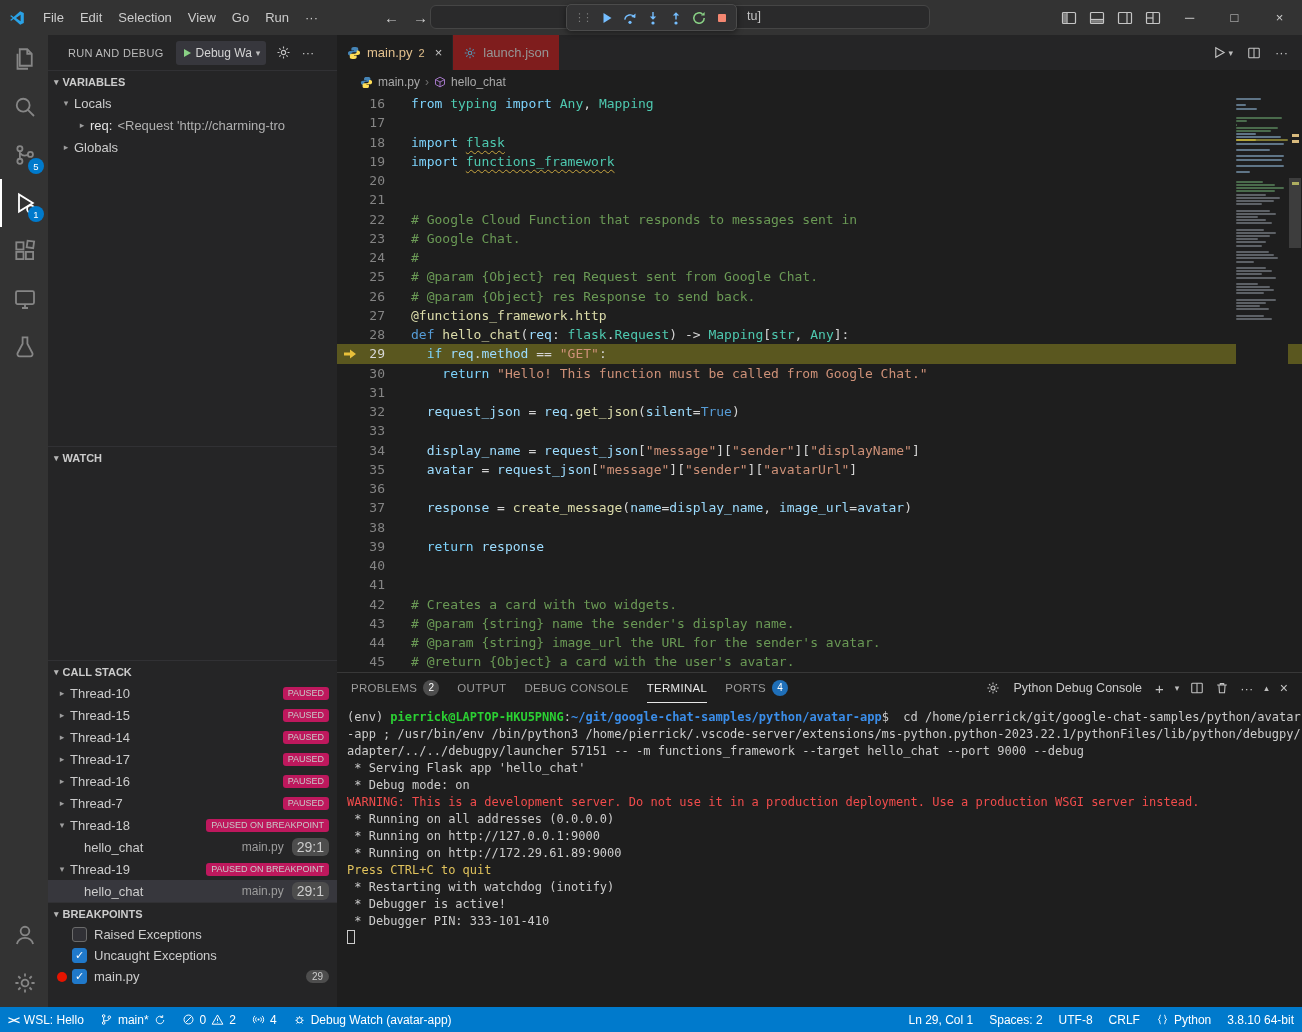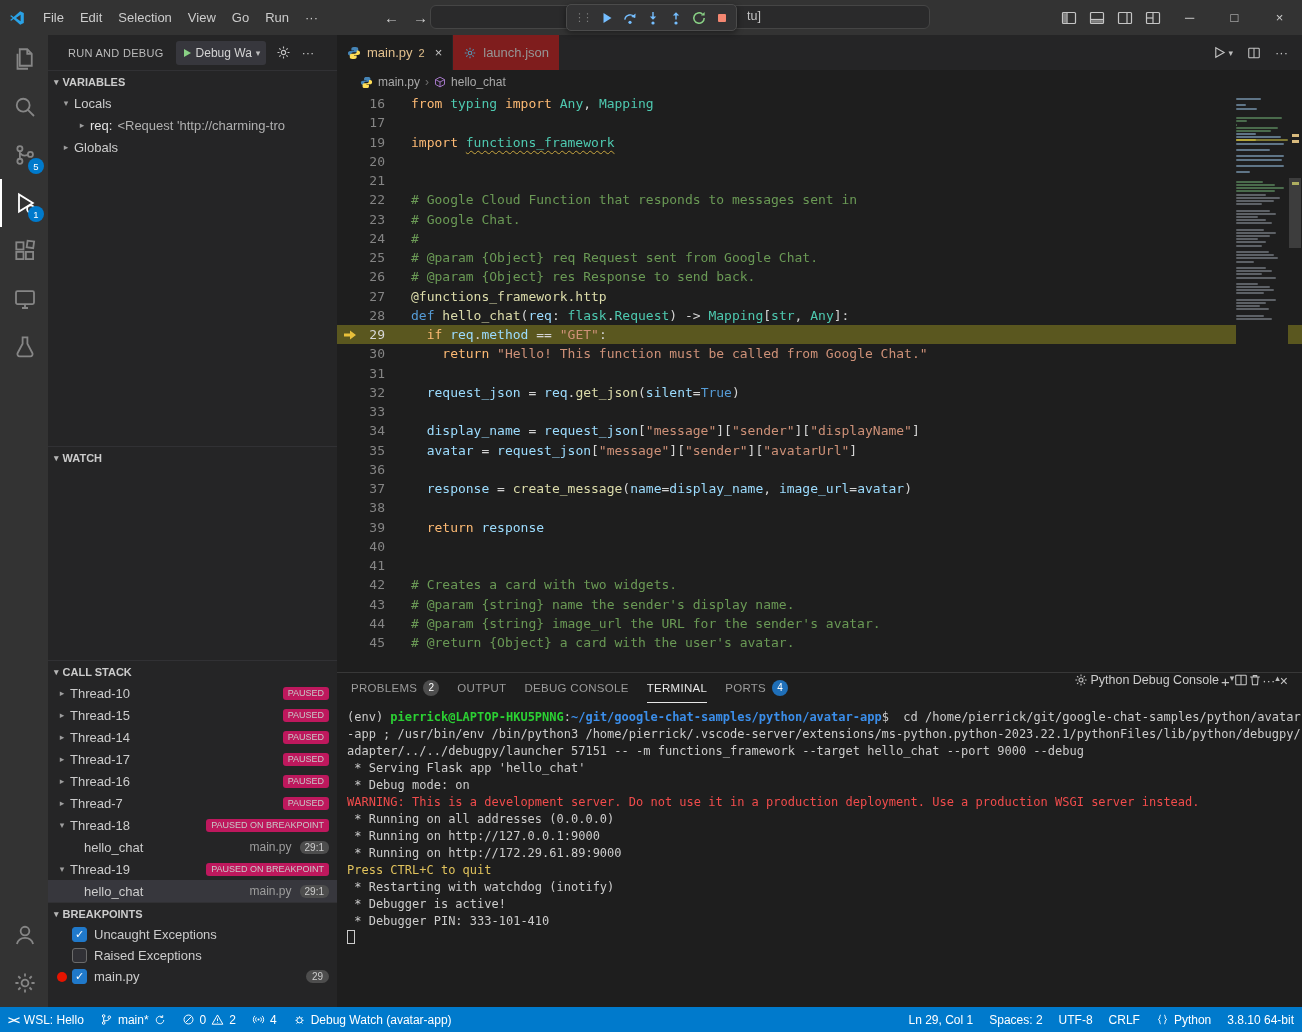--- a/index.html
+++ b/index.html
@@ -44,21 +44,21 @@
   .section{display:flex;flex-direction:column;overflow:hidden}
   .sec-head{height:22px;display:flex;align-items:center;gap:4px;padding-left:6px;font-size:11px;font-weight:bold;
     color:#cccccc;border-top:1px solid #313134;flex:none}
   .sec-head .chev{font-size:9px;color:#b5b5b5}
   .tree-row{height:22px;display:flex;align-items:center;font-size:13px;color:#cccccc;white-space:nowrap;overflow:hidden}
   .tr-chev{width:16px;text-align:center;color:#9e9e9e;font-size:9px;flex:none}
   .cs-row{height:22px;display:flex;align-items:center;padding:0 8px 0 6px;font-size:13px;white-space:nowrap;overflow:hidden}
   .cs-row.selected{background:#37373d}
   .cs-badge{margin-left:auto;background:#be185d;color:#c8c8c8;font-size:9px;padding:1.5px 5px;border-radius:3px;flex:none}
   .cs-file{margin-left:auto;color:#9d9d9d;font-size:12px}
-  .cs-loc{background:#4d4d4d;color:#cccccc;font-size:10px;padding:1px 5px;border-radius:6px;margin-left:8px}
+  .cs-loc{background:#4d4d4d;color:#cccccc;font-size:14px;padding:1px 5px;border-radius:6px;margin-left:8px}
   .bp-row{height:21px;display:flex;align-items:center;padding:0 8px 0 24px;position:relative;font-size:13px}
   .bp-dot{position:absolute;left:9px;width:10px;height:10px;border-radius:50%;background:#e51400}
   .cb{width:15px;height:15px;border-radius:3px;margin-right:7px;flex:none;border:1px solid #6b6b6b;background:#313136;
     display:flex;align-items:center;justify-content:center}
   .cb.checked{background:#2079ca;border-color:#2079ca;color:#fff;font-size:11px}
   .cb.checked::after{content:"✓"}
   .pill{margin-left:auto;background:#4d4d4d;color:#cccccc;font-size:10px;padding:1px 6px;border-radius:7px}
   .var-name{color:#e3e3e3}
   .var-val{color:#b0b0b0;margin-left:5px;overflow:hidden;text-overflow:ellipsis}
 
@@ -73,38 +73,38 @@
   #breadcrumbs{height:24px;display:flex;align-items:center;gap:5px;padding-left:23px;font-size:12px;color:#a9a9a9;background:#1e1e1e}
   .bc-sep{color:#6e6e6e}
   #codearea{height:578px;position:relative;background:#1e1e1e;overflow:hidden}
   #codelines{font-family:"DejaVu Sans Mono",monospace;font-size:13px}
   .code-line{display:flex;height:19.26px;line-height:19.26px;white-space:pre}
   .code-line.current{background:#5a571f}
   .glyph{width:26px;flex:none;display:flex;align-items:center;justify-content:center}
   .lnum{width:22px;flex:none;text-align:right;color:#858585}
   .code-line.current .lnum{color:#d7d7d7}
   .ltext{padding-left:26px}
-  .tk-kw{color:#fdba74}.tk-kb{color:#569CD6}.tk-fn{color:#DCDCAA}.tk-ty{color:#4EC9B0}
+  .tk-kw{color:#7dd3fc}.tk-kb{color:#569CD6}.tk-fn{color:#DCDCAA}.tk-ty{color:#4EC9B0}
   .tk-va{color:#9CDCFE}.tk-st{color:#CE9178}.tk-co{color:#6A9955}.tk-pl{color:#D4D4D4}
   .tk-wa{color:#4EC9B0;text-decoration:underline wavy #c8a640 1px;text-underline-offset:3px}
   #minimap{position:absolute;top:0;right:14px;width:52px;height:100%;background:#1e1e1e;padding-top:4px}
   .mm-row{height:2px;margin-bottom:1.2px;border-radius:1px}
   .mm-hl{background:#7d7733 !important}
   #scrollbar{position:absolute;top:0;right:0;width:14px;height:100%}
   .sb-slider{position:absolute;top:84px;right:1px;width:12px;height:70px;background:rgba(121,121,121,.35)}
   .sb-mark{position:absolute;right:3px;width:7px;height:3px}
 
   
   #panel{height:303px;background:#1e1e1e;border-top:1px solid #383838;display:flex;flex-direction:column;min-width:0}
   #paneltabs{height:30px;display:flex;align-items:stretch;padding-left:14px;gap:18px}
   .ptab{display:flex;align-items:center;gap:6px;font-size:11.5px;letter-spacing:.3px;color:#9b9b9b;border-bottom:1px solid transparent}
   .ptab.active{color:#e7e7e7;border-bottom:1px solid #e7e7e7}
   .pt-badge{min-width:16px;height:16px;border-radius:50%;background:#4d4d4d;color:#fff;font-size:10px;display:flex;align-items:center;justify-content:center;padding:0 3px}
   .pt-badge.blue{background:#1f6fb8}
-  .panel-actions{margin-left:auto;display:flex;align-items:flex-start;padding-right:14px;color:#c5c5c5}
+  .panel-actions{margin-left:auto;display:flex;align-items:center;gap:11px;padding-right:14px;color:#c5c5c5}
   .pa-label{font-size:12.5px;color:#cccccc;margin:0 2px}
   #term{flex:1;font-family:"DejaVu Sans Mono",monospace;font-size:12px;line-height:17px;color:#cccccc;
     padding:6px 0 0 10px;white-space:pre;overflow:hidden}
   .t-d{color:#cccccc}.t-g{color:#2bd133;font-weight:bold}.t-b{color:#3b8eea;font-weight:bold}
   .t-r{color:#f14c4c}.t-y{color:#e0c25c}
   .t-cur{display:inline-block;width:8px;height:14px;border:1px solid #cccccc;vertical-align:-2px}
 
   
   #statusbar{height:25px;background:#007acc;display:flex;align-items:center;color:#ffffff;font-size:12px}
   .st-item{display:flex;align-items:center;gap:5px;padding:0 8px;height:100%;white-space:nowrap}
@@ -384,26 +384,26 @@
         </div>
     </div>
 
     <div class="section" style="flex:1">
       <div class="sec-head">
         <span class="chev">▾</span>
         <span>BREAKPOINTS</span>
       </div>
       <div>
           <div class="bp-row">
+            <span class="cb"></span>
+            <span>Raised Exceptions</span>
+          </div>
+          <div class="bp-row">
             <span class="cb checked"></span>
             <span>Uncaught Exceptions</span>
-          </div>
-          <div class="bp-row">
-            <span class="cb"></span>
-            <span>Raised Exceptions</span>
           </div>
           <div class="bp-row">
             <span class="bp-dot"></span>
             <span class="cb checked"></span>
             <span>main.py</span>
             <span class="pill">29</span>
           </div>
         </div>
     </div>
   </div>
@@ -454,20 +454,21 @@
           <path d="M8 1.5 14 4.8v6.4L8 14.5 2 11.2V4.8z"></path>
           <path d="M2 4.8 8 8l6-3.2M8 8v6.5"></path>
         </svg>
       <span>hello_chat</span>
     </div>
 
     <div id="codearea">
       <div id="codelines">
           <div class="code-line"><span class="glyph"></span><span class="lnum">16</span><span class="ltext"><span class="tk-kw">from </span><span class="tk-ty">typing </span><span class="tk-kw">import </span><span class="tk-ty">Any</span><span class="tk-pl">, </span><span class="tk-ty">Mapping</span></span></div>
           <div class="code-line"><span class="glyph"></span><span class="lnum">17</span><span class="ltext"></span></div>
+          <div class="code-line"><span class="glyph"></span><span class="lnum">18</span><span class="ltext"><span class="tk-kw">import </span><span class="tk-wa">flask</span></span></div>
           <div class="code-line"><span class="glyph"></span><span class="lnum">19</span><span class="ltext"><span class="tk-kw">import </span><span class="tk-wa">functions_framework</span></span></div>
           <div class="code-line"><span class="glyph"></span><span class="lnum">20</span><span class="ltext"></span></div>
           <div class="code-line"><span class="glyph"></span><span class="lnum">21</span><span class="ltext"></span></div>
           <div class="code-line"><span class="glyph"></span><span class="lnum">22</span><span class="ltext"><span class="tk-co"># Google Cloud Function that responds to messages sent in</span></span></div>
           <div class="code-line"><span class="glyph"></span><span class="lnum">23</span><span class="ltext"><span class="tk-co"># Google Chat.</span></span></div>
           <div class="code-line"><span class="glyph"></span><span class="lnum">24</span><span class="ltext"><span class="tk-co">#</span></span></div>
           <div class="code-line"><span class="glyph"></span><span class="lnum">25</span><span class="ltext"><span class="tk-co"># @param {Object} req Request sent from Google Chat.</span></span></div>
           <div class="code-line"><span class="glyph"></span><span class="lnum">26</span><span class="ltext"><span class="tk-co"># @param {Object} res Response to send back.</span></span></div>
           <div class="code-line"><span class="glyph"></span><span class="lnum">27</span><span class="ltext"><span class="tk-fn">@functions_framework.http</span></span></div>
           <div class="code-line"><span class="glyph"></span><span class="lnum">28</span><span class="ltext"><span class="tk-kb">def </span><span class="tk-fn">hello_chat</span><span class="tk-pl">(</span><span class="tk-va">req</span><span class="tk-pl">: </span><span class="tk-ty">flask</span><span class="tk-pl">.</span><span class="tk-ty">Request</span><span class="tk-pl">) -&gt; </span><span class="tk-ty">Mapping</span><span class="tk-pl">[</span><span class="tk-ty">str</span><span class="tk-pl">, </span><span class="tk-ty">Any</span><span class="tk-pl">]:</span></span></div>

